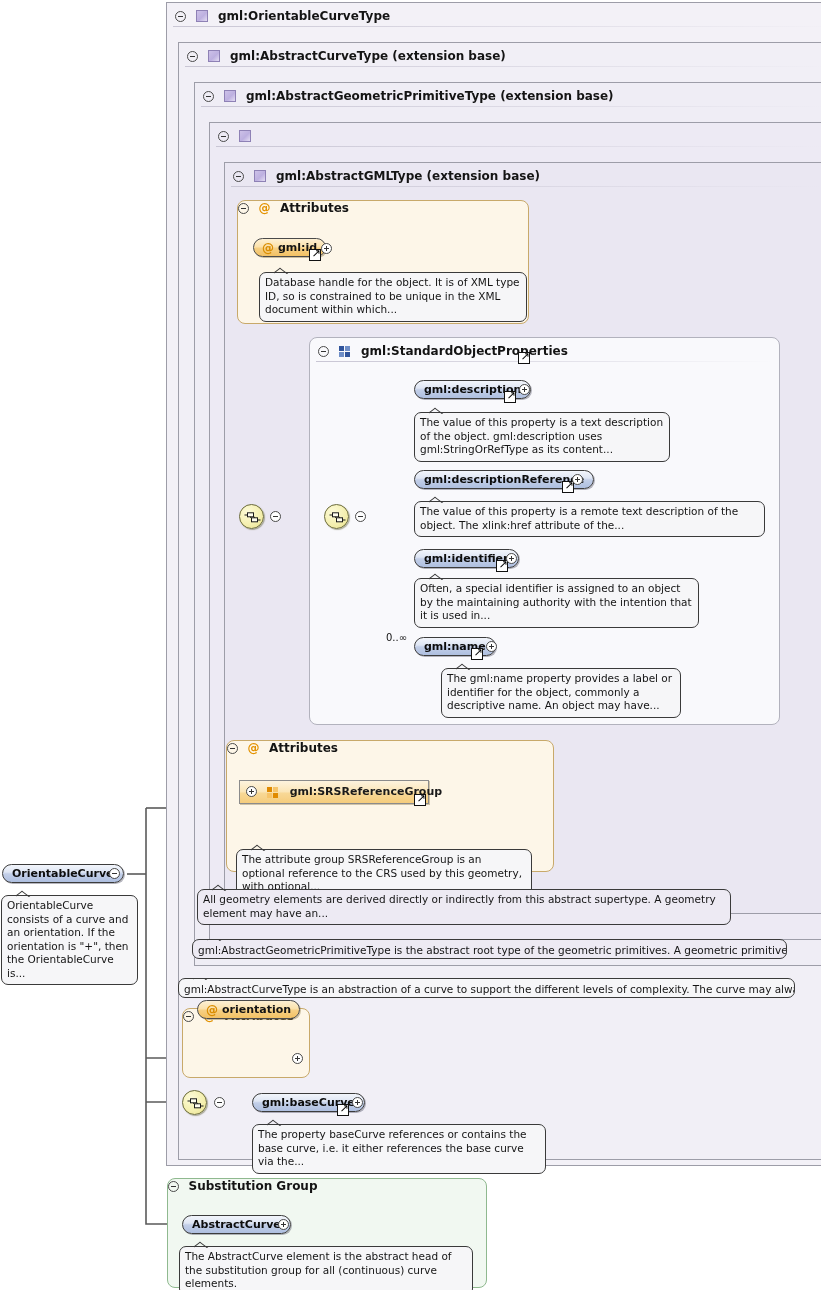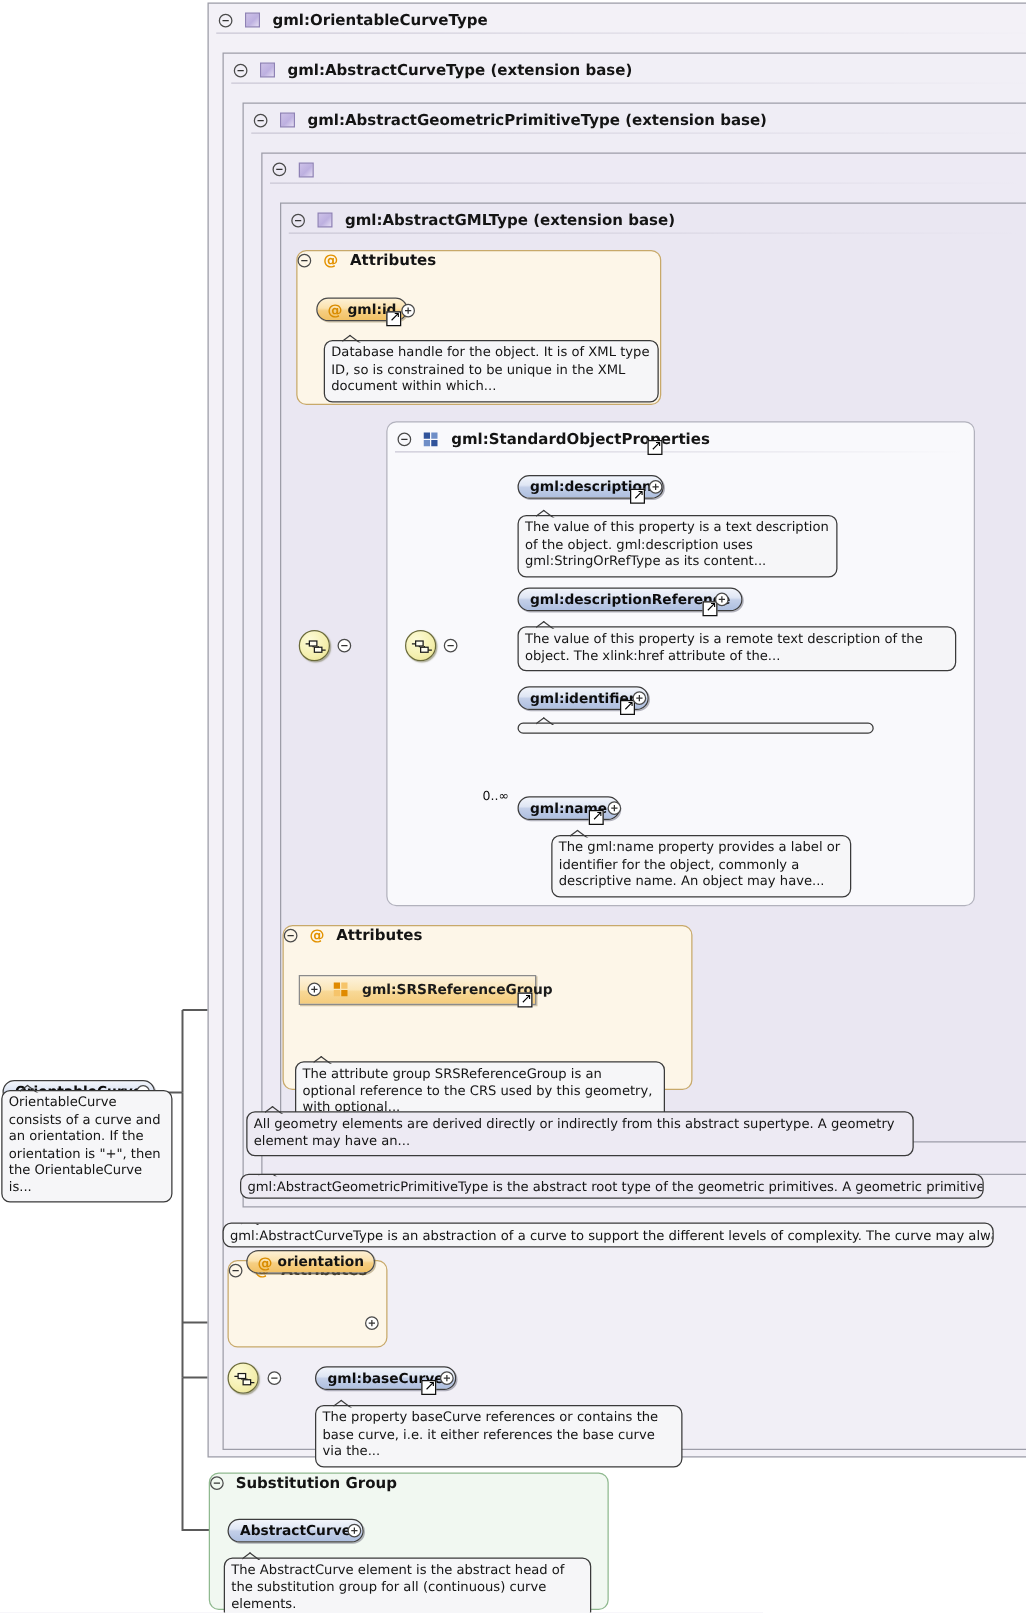--- a/index.html
+++ b/index.html
@@ -385,20 +385,21 @@
     <span>The value of this property is a remote text description of the object. The xlink:href attribute of the...</span>
   </div>
 
   <div class="pill" style="left:414px; top:549px;">
     <span>gml:identifier</span>
   </div>
   <div class="extlink" style="left:496px; top:560px;"></div>
   <div class="tog p" style="left:506px; top:553px;"></div>
   <div class="ann" style="left:414px; top:578px; width:285px;">
     <span class="tail"></span>
+    <span>Often, a special identifier is assigned to an object by the maintaining authority with the intention that it is used in...</span>
   </div>
 
   <div class="card-lbl" style="left:386px; top:632px;">0..∞</div>
   <div class="pill" style="left:414px; top:637px;">
     <span>gml:name</span>
   </div>
   <div class="extlink" style="left:471px; top:648px;"></div>
   <div class="tog p" style="left:486px; top:641px;"></div>
   <div class="ann" style="left:441px; top:668px; width:240px;">
     <span class="tail"></span>
@@ -506,18 +507,18 @@
         <path d="M0.5 3 L3.5 3 M13.5 8 L16.5 8 M6.5 4.8 L6.5 5.8 M10.5 4.8 L10.5 5.8" fill="none"></path>
       </g>
     </svg>
   </div>
   <div class="tog" style="left:355px; top:511px;"></div>
 
   <div class="pill" style="left:2px; top:864px;">
     <span>OrientableCurve</span>
   </div>
   <div class="tog" style="left:109px; top:868px;"></div>
-  <div class="ann" style="left:1px; top:872px; width:137px;">
+  <div class="ann" style="left:1px; top:895px; width:137px;">
     <span class="tail"></span>
     <span>OrientableCurve consists of a curve and an orientation. If the orientation is "+", then the OrientableCurve is...</span>
   </div>
 
 </div>
 
 </body></html>

